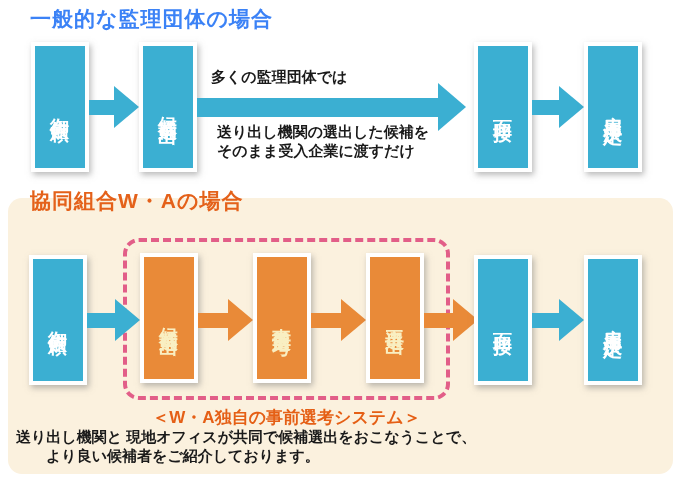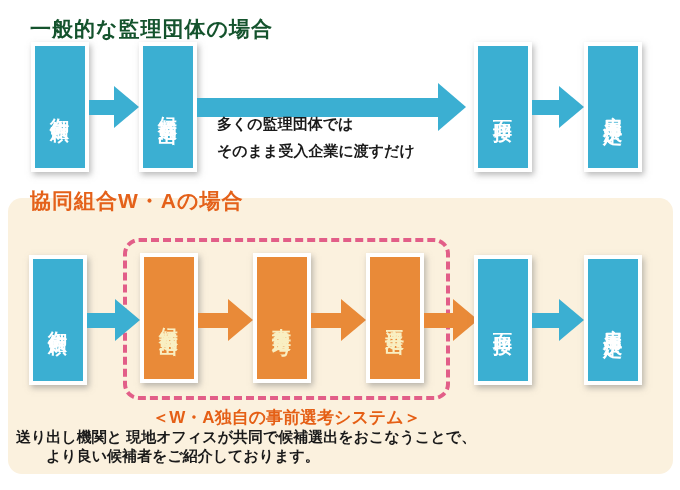--- a/index.html
+++ b/index.html
@@ -6,21 +6,21 @@
   body{
     width:680px;height:490px;position:relative;overflow:hidden;
     background:#ffffff;
     font-family:"Liberation Sans","DejaVu Sans",sans-serif;
   }
   .abs{position:absolute;}
   
   .sec-title{
     font-size:21px;font-weight:bold;letter-spacing:1px;white-space:nowrap;
   }
-  .sec-title.blue{color:#14532d;margin-top:10px;}
+  .sec-title.blue{color:#3b82f6;}
   .sec-title.orange{color:#E4611A;}
   
   .box{
     width:50px;height:122px;border:4px solid #ffffff;
     box-shadow:2px 3px 6px rgba(120,120,120,0.5);
     display:flex;align-items:center;justify-content:center;
   }
   .box.blue{background:#3BAFD2;}
   .box.orange{background:#E98A38;}
   .box .vtext{
@@ -75,21 +75,22 @@
   </div>
 
   <div class="abs box blue" style="left:139px;top:42px;">
     <span class="vtext">候補選出</span>
   </div>
 
   <div class="abs arrow blue big" style="left:197px;top:83px;width:269px;height:48px;">
     <div class="shaft"></div>
     <div class="head"></div>
   </div>
-  <div class="abs note" style="left:217px;top:67px;margin-top:47px;">多くの監理団体では</div>
+  <div class="abs note" style="left:211px;top:67px;">多くの監理団体では</div>
+  <div class="abs note" style="left:217px;top:122px;">送り出し機関の選出した候補を</div>
   <div class="abs note" style="left:217px;top:141px;text-align:center;">そのまま受入企業に渡すだけ</div>
 
   <div class="abs box blue" style="left:474px;top:42px;">
     <span class="vtext">面接</span>
   </div>
 
   <div class="abs arrow blue" style="left:532px;top:86px;width:52px;height:42px;">
     <div class="shaft"></div>
     <div class="head"></div>
   </div>

